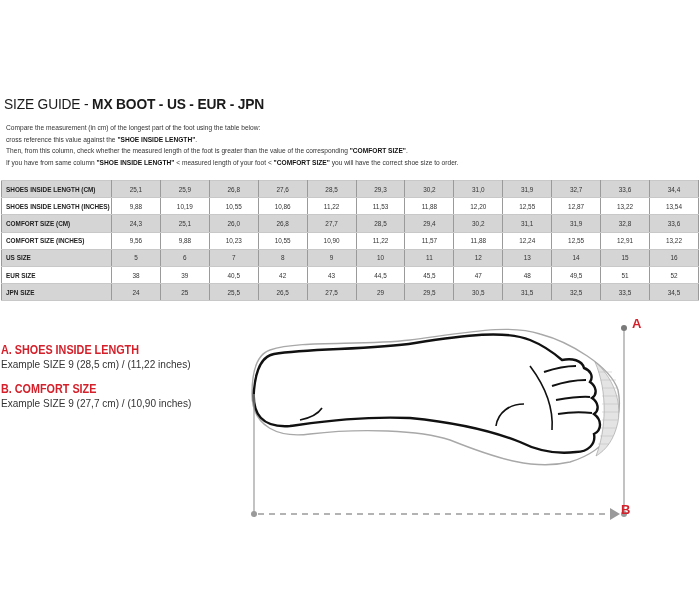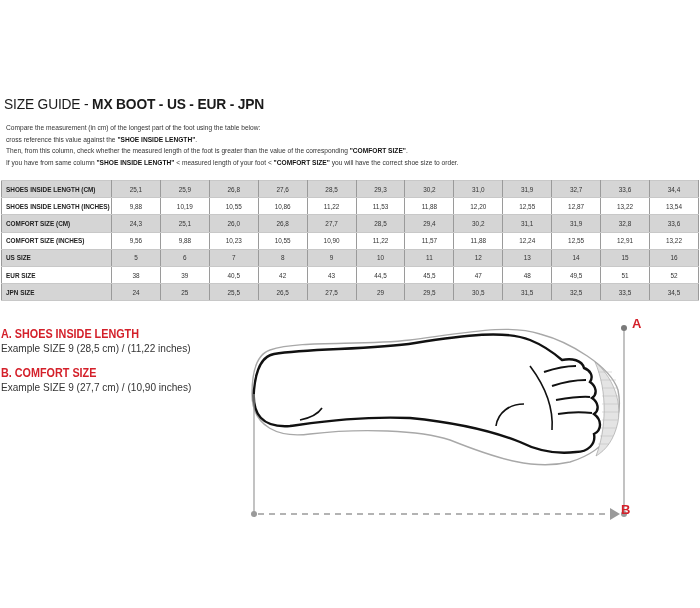--- a/index.html
+++ b/index.html
@@ -7,21 +7,21 @@
   .title { position: absolute; left: 4px; top: 95px; font-size: 15px; letter-spacing: -0.2px; color: #1a1a1a; transform: scaleX(0.92); transform-origin: left; white-space: nowrap; }
   .title b { font-weight: bold; }
   .intro { position: absolute; left: 6px; top: 122px; font-size: 7.2px; line-height: 11.6px; color: #333; white-space: nowrap; transform: scaleX(0.92); transform-origin: left; }
   .intro p { margin: 0; }
   .intro b { color: #111; }
   table.sizes { position: absolute; left: 1px; top: 180px; width: 698px; border-collapse: collapse; table-layout: fixed; font-size: 6.4px; }
   table.sizes td { height: 16.2px; border: 1px solid #9a9a9a; border-top: 1px solid #c8c8c8; border-bottom: 1px solid #c8c8c8; text-align: center; color: #333; padding: 0; }
   table.sizes td.lbl { text-align: left; padding-left: 4px; font-weight: bold; color: #222; width: 105px; white-space: nowrap; }
   table.sizes tr.shade td { background: #d5d5d5; }
   table.sizes tr.plain td { background: #ffffff; }
-  .legend { position: absolute; left: 1px; top: 328px; }
+  .legend { position: absolute; left: 1px; top: 344px; }
   .legend .h { color: #d4202a; font-weight: bold; font-size: 12px; transform: scaleX(0.9); transform-origin: left; white-space: nowrap; line-height: 13px; }
   .legend .t { font-size: 11.2px; color: #333; transform: scaleX(0.9); transform-origin: left; white-space: nowrap; line-height: 14px; margin-bottom: 12px; }
   .diagram { position: absolute; left: 240px; top: 310px; }
   .marker { position: absolute; color: #d4202a; font-weight: bold; font-size: 13px; }
 </style>
 </head>
 <body>
 
 <div class="title"><span>SIZE GUIDE - </span><b>MX BOOT - US - EUR - JPN</b></div>
 

